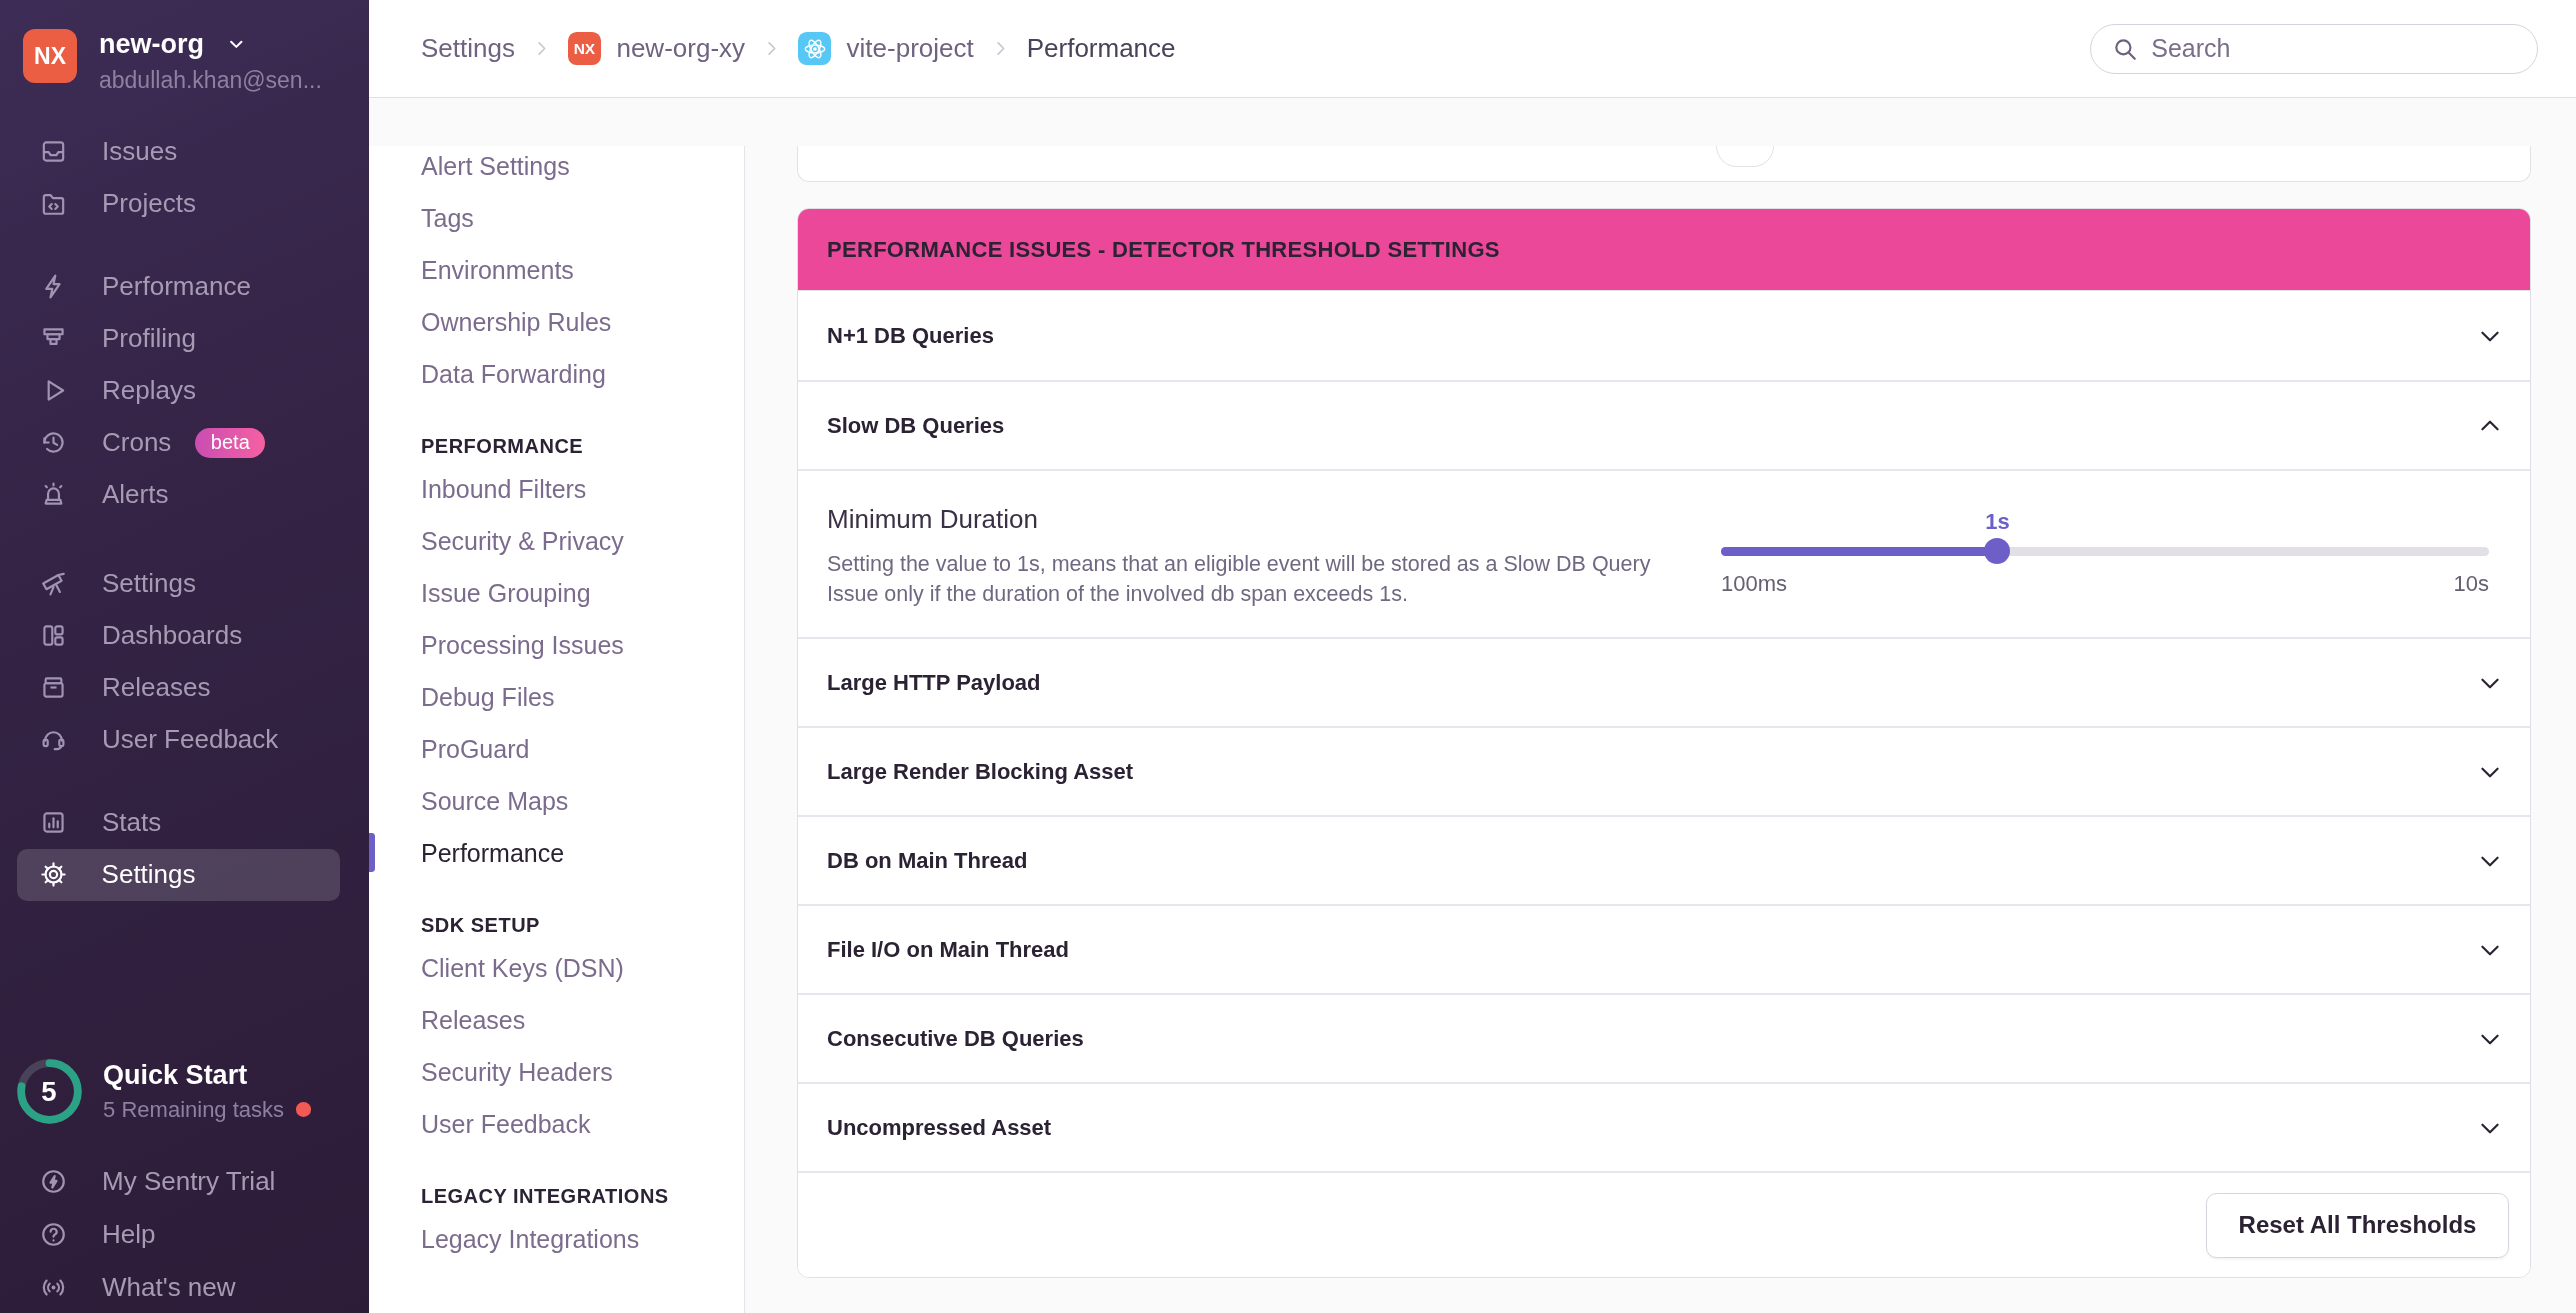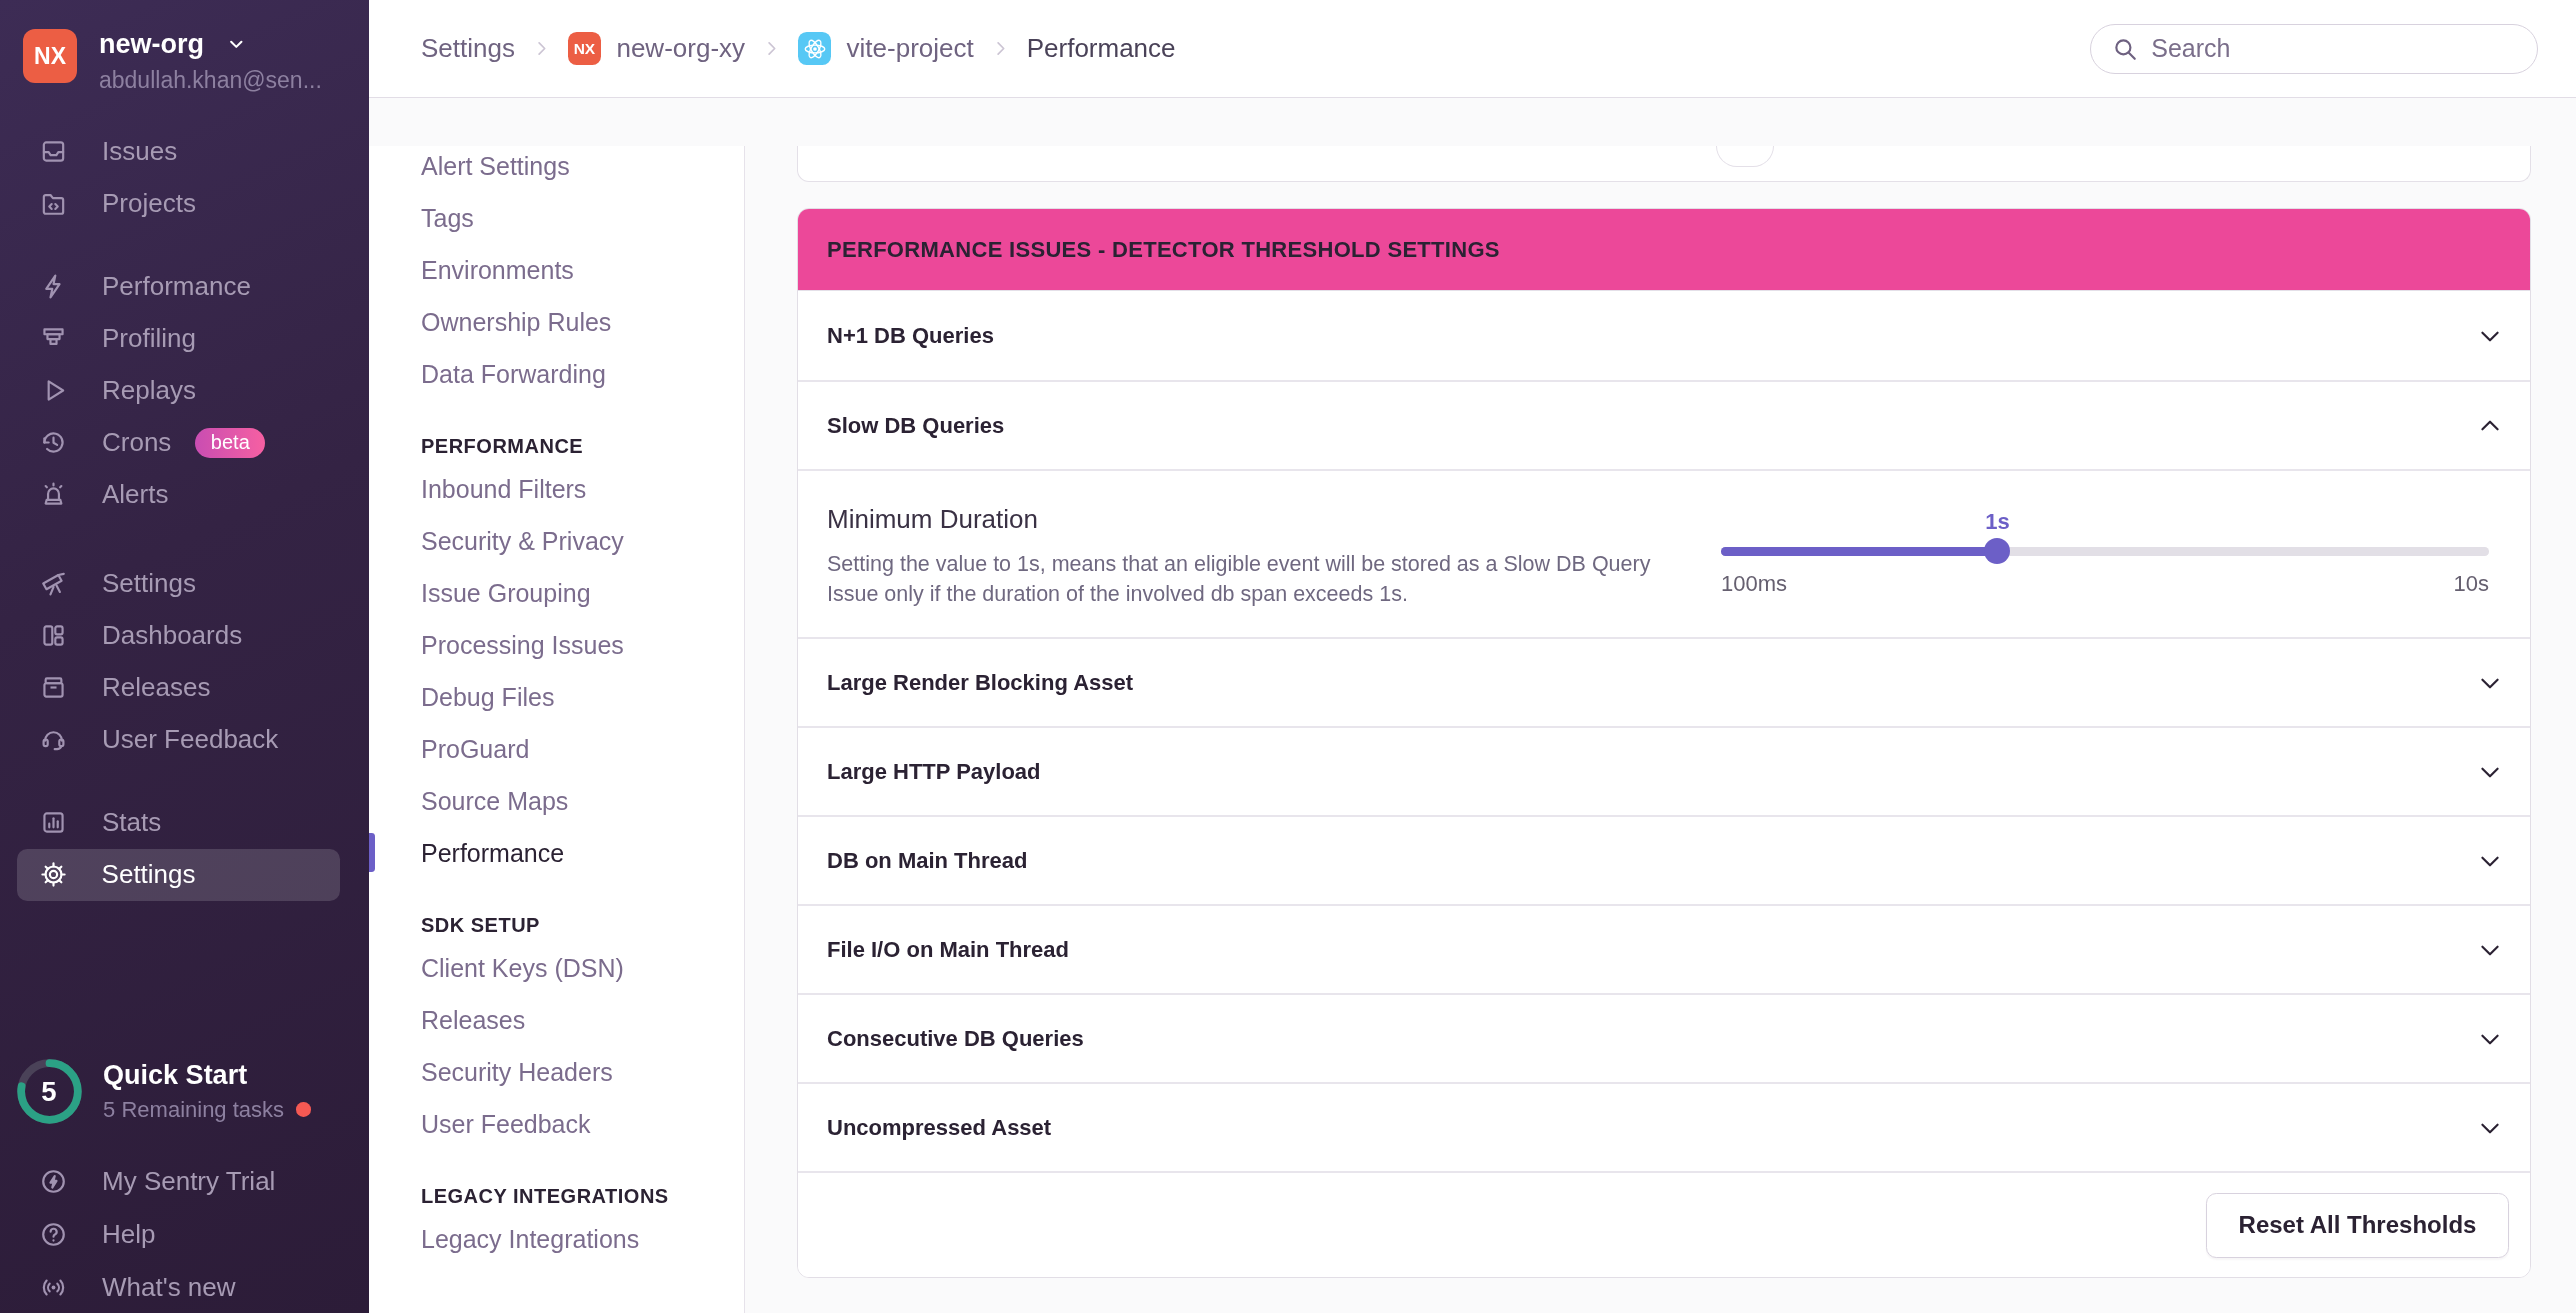--- a/index.html
+++ b/index.html
@@ -534,29 +534,29 @@
                     <span class="slider-fill" style="width:36%"></span>
                   </span>
                   <span class="slider-thumb" style="left:36%"></span>
                   <span class="slider-minmax">
                     <span>100ms</span>
                     <span>10s</span>
                   </span>
                 </div>
               </div>
               <div class="acc-row">
+                <span class="acc-label">Large HTTP Payload</span>
+                <span class="acc-chevron">
+                  <svg width="26" height="26" viewBox="0 0 24 24" fill="none" stroke-width="2" stroke-linecap="round" stroke-linejoin="round">
+                    <polyline points="5 9 12 16 19 9"></polyline>
+                  </svg>
+                </span>
+              </div>
+              <div class="acc-row">
                 <span class="acc-label">Large Render Blocking Asset</span>
-                <span class="acc-chevron">
-                  <svg width="26" height="26" viewBox="0 0 24 24" fill="none" stroke-width="2" stroke-linecap="round" stroke-linejoin="round">
-                    <polyline points="5 9 12 16 19 9"></polyline>
-                  </svg>
-                </span>
-              </div>
-              <div class="acc-row">
-                <span class="acc-label">Large HTTP Payload</span>
                 <span class="acc-chevron">
                   <svg width="26" height="26" viewBox="0 0 24 24" fill="none" stroke-width="2" stroke-linecap="round" stroke-linejoin="round">
                     <polyline points="5 9 12 16 19 9"></polyline>
                   </svg>
                 </span>
               </div>
               <div class="acc-row">
                 <span class="acc-label">DB on Main Thread</span>
                 <span class="acc-chevron">
                   <svg width="26" height="26" viewBox="0 0 24 24" fill="none" stroke-width="2" stroke-linecap="round" stroke-linejoin="round">

